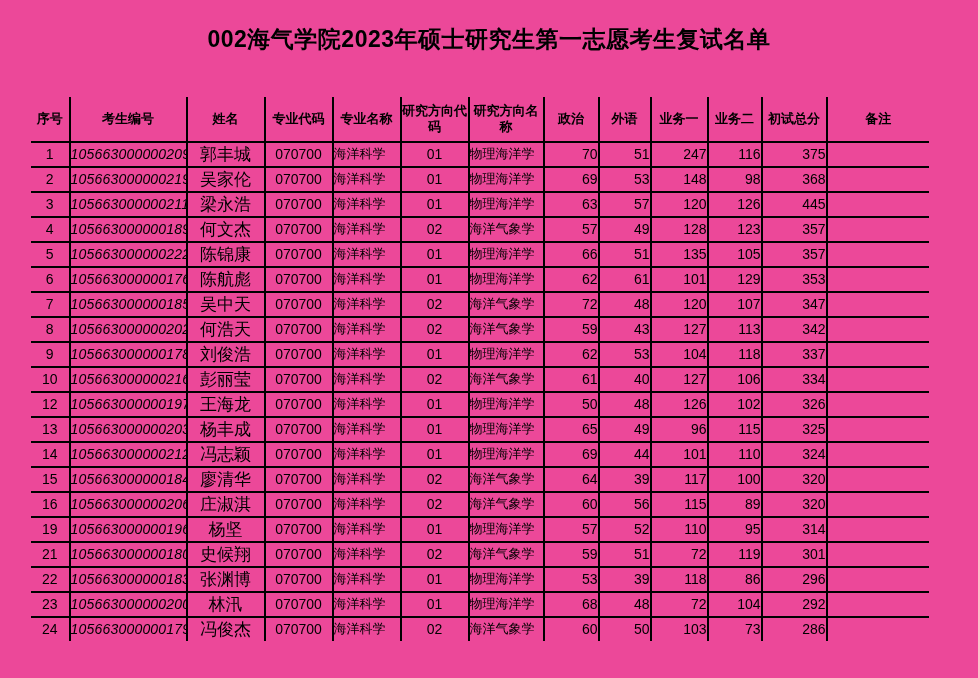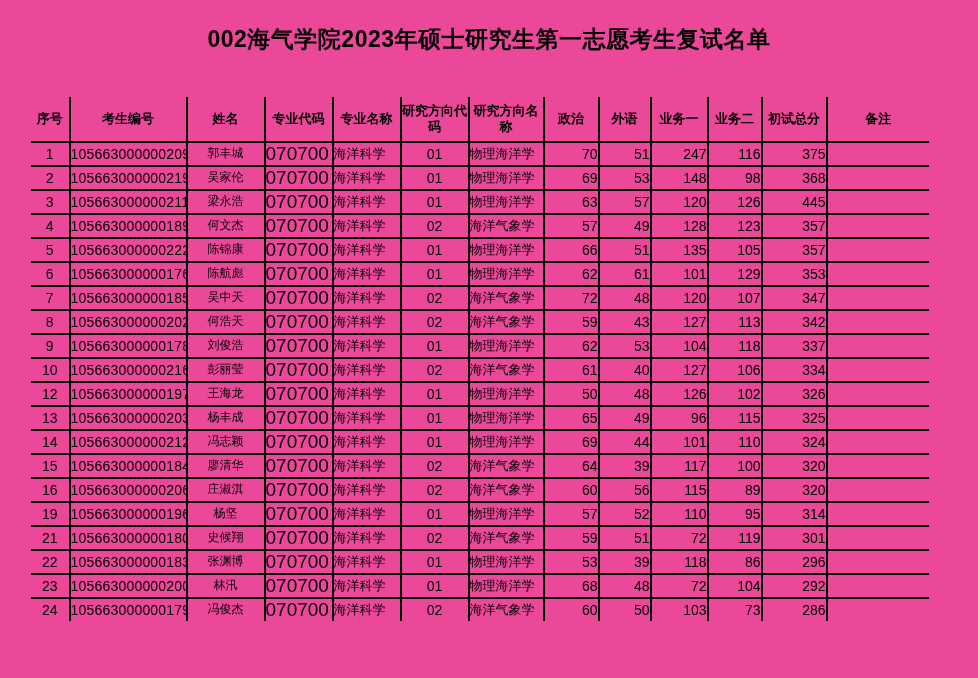--- a/index.html
+++ b/index.html
@@ -47,23 +47,23 @@
   table.roster thead tr { height: 46px; }
   table.roster tbody tr { height: 21.2px; }
   table.roster th {
     font-size: 13px;
     font-weight: bold;
     text-align: center;
     white-space: normal;
     line-height: 1.25;
   }
   td.col-seq            { text-align: center; font-size: 14px; }
-  td.col-candidate-id   { text-align: left; padding-left: 7px; font-size: 14px; letter-spacing: 0.2px; }
-  td.col-name           { text-align: center; font-size: 12px; color: #111111; }
-  td.col-major-code     { font-size: 19px; }
+  td.col-candidate-id   { text-align: left; padding-left: 7px; font-size: 14px; letter-spacing: 0.2px; font-style: italic; }
+  td.col-name           { text-align: center; font-size: 17px; color: #111111; }
+  td.col-major-code     { text-align: center; font-size: 14px; }
   td.col-major-name     { font-size: 13px; color: #2b2b2b; }
   td.col-direction-code { text-align: center; font-size: 14px; }
   td.col-direction-name { text-align: left; padding-left: 3px; font-size: 13px; color: #2b2b2b; }
   td.col-politics, td.col-foreign-language, td.col-business-1, td.col-business-2 {
     text-align: right; padding-right: 3px; font-size: 14px;
   }
   td.col-total-score    { text-align: right; padding-right: 5px; font-size: 14px; }
   td.col-remarks        { text-align: center; font-size: 13px; color: #2b2b2b; }
 </style>
 </head>

